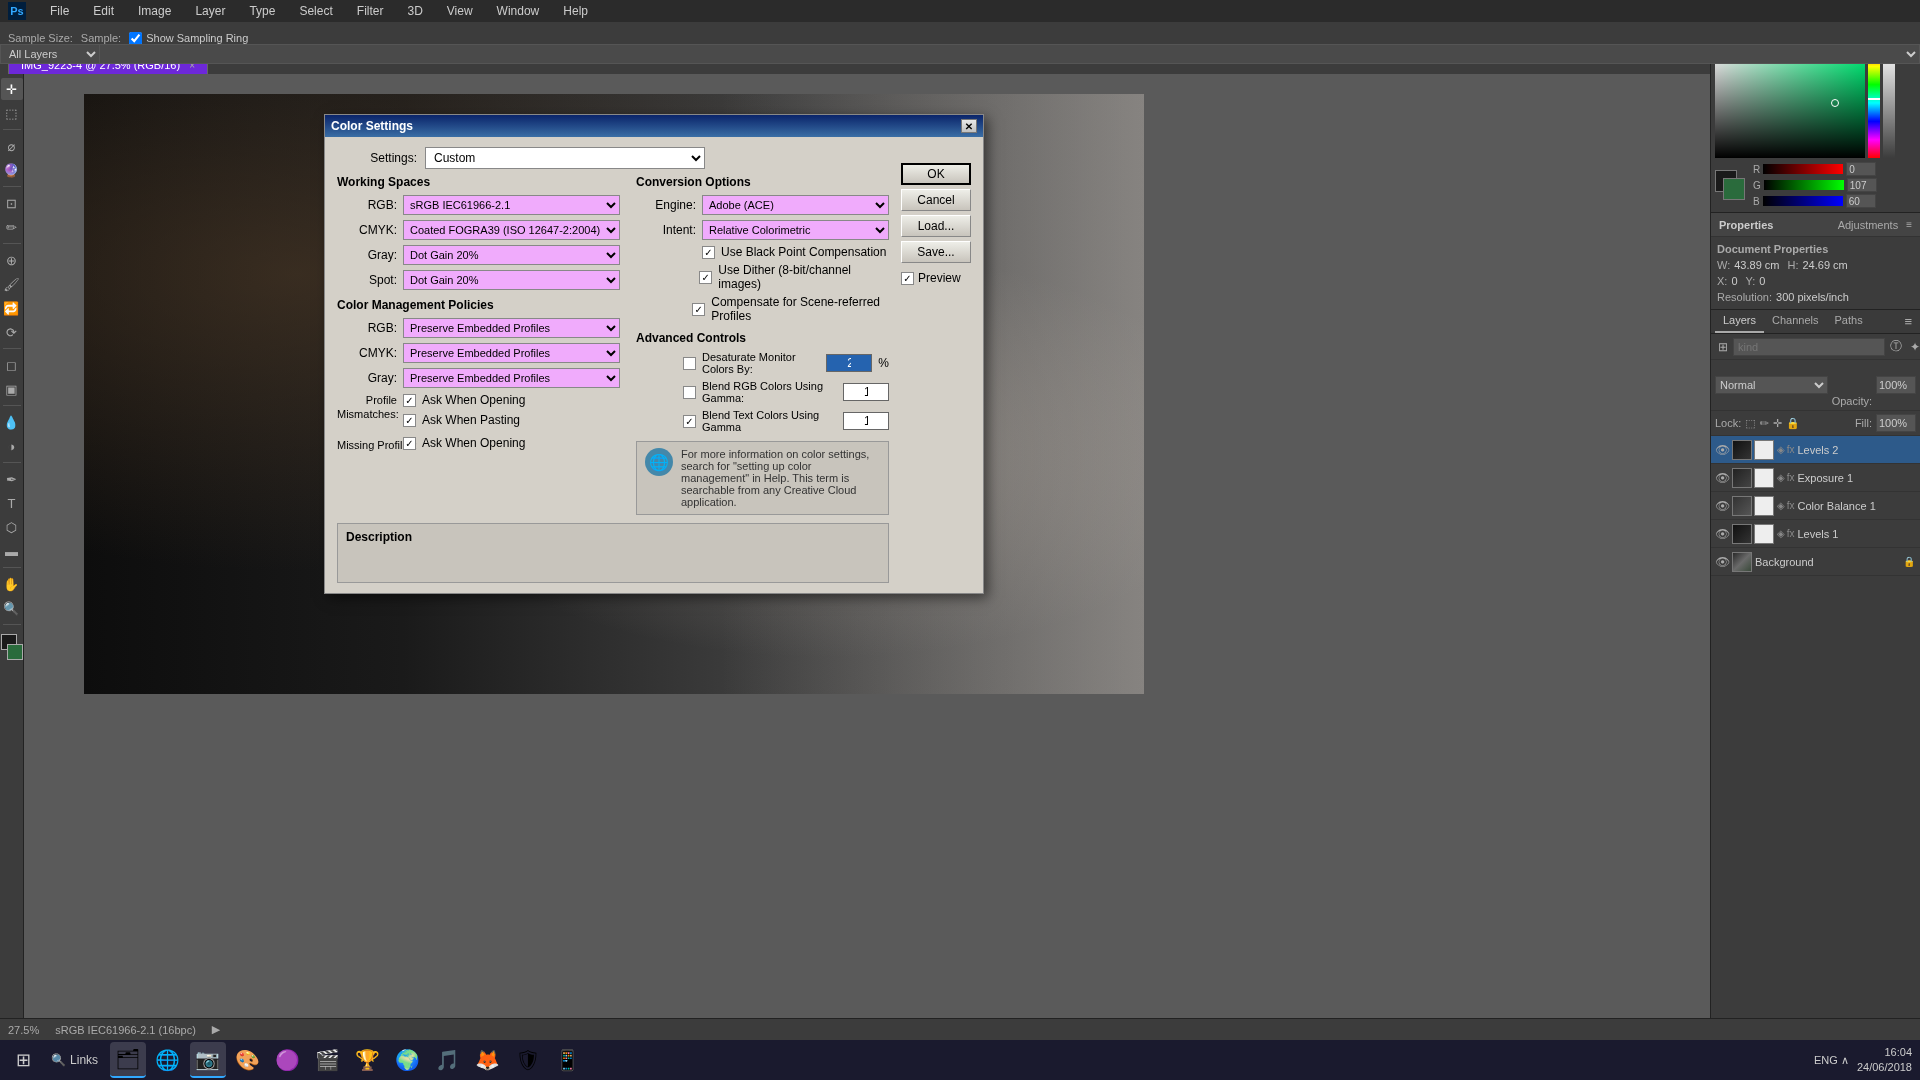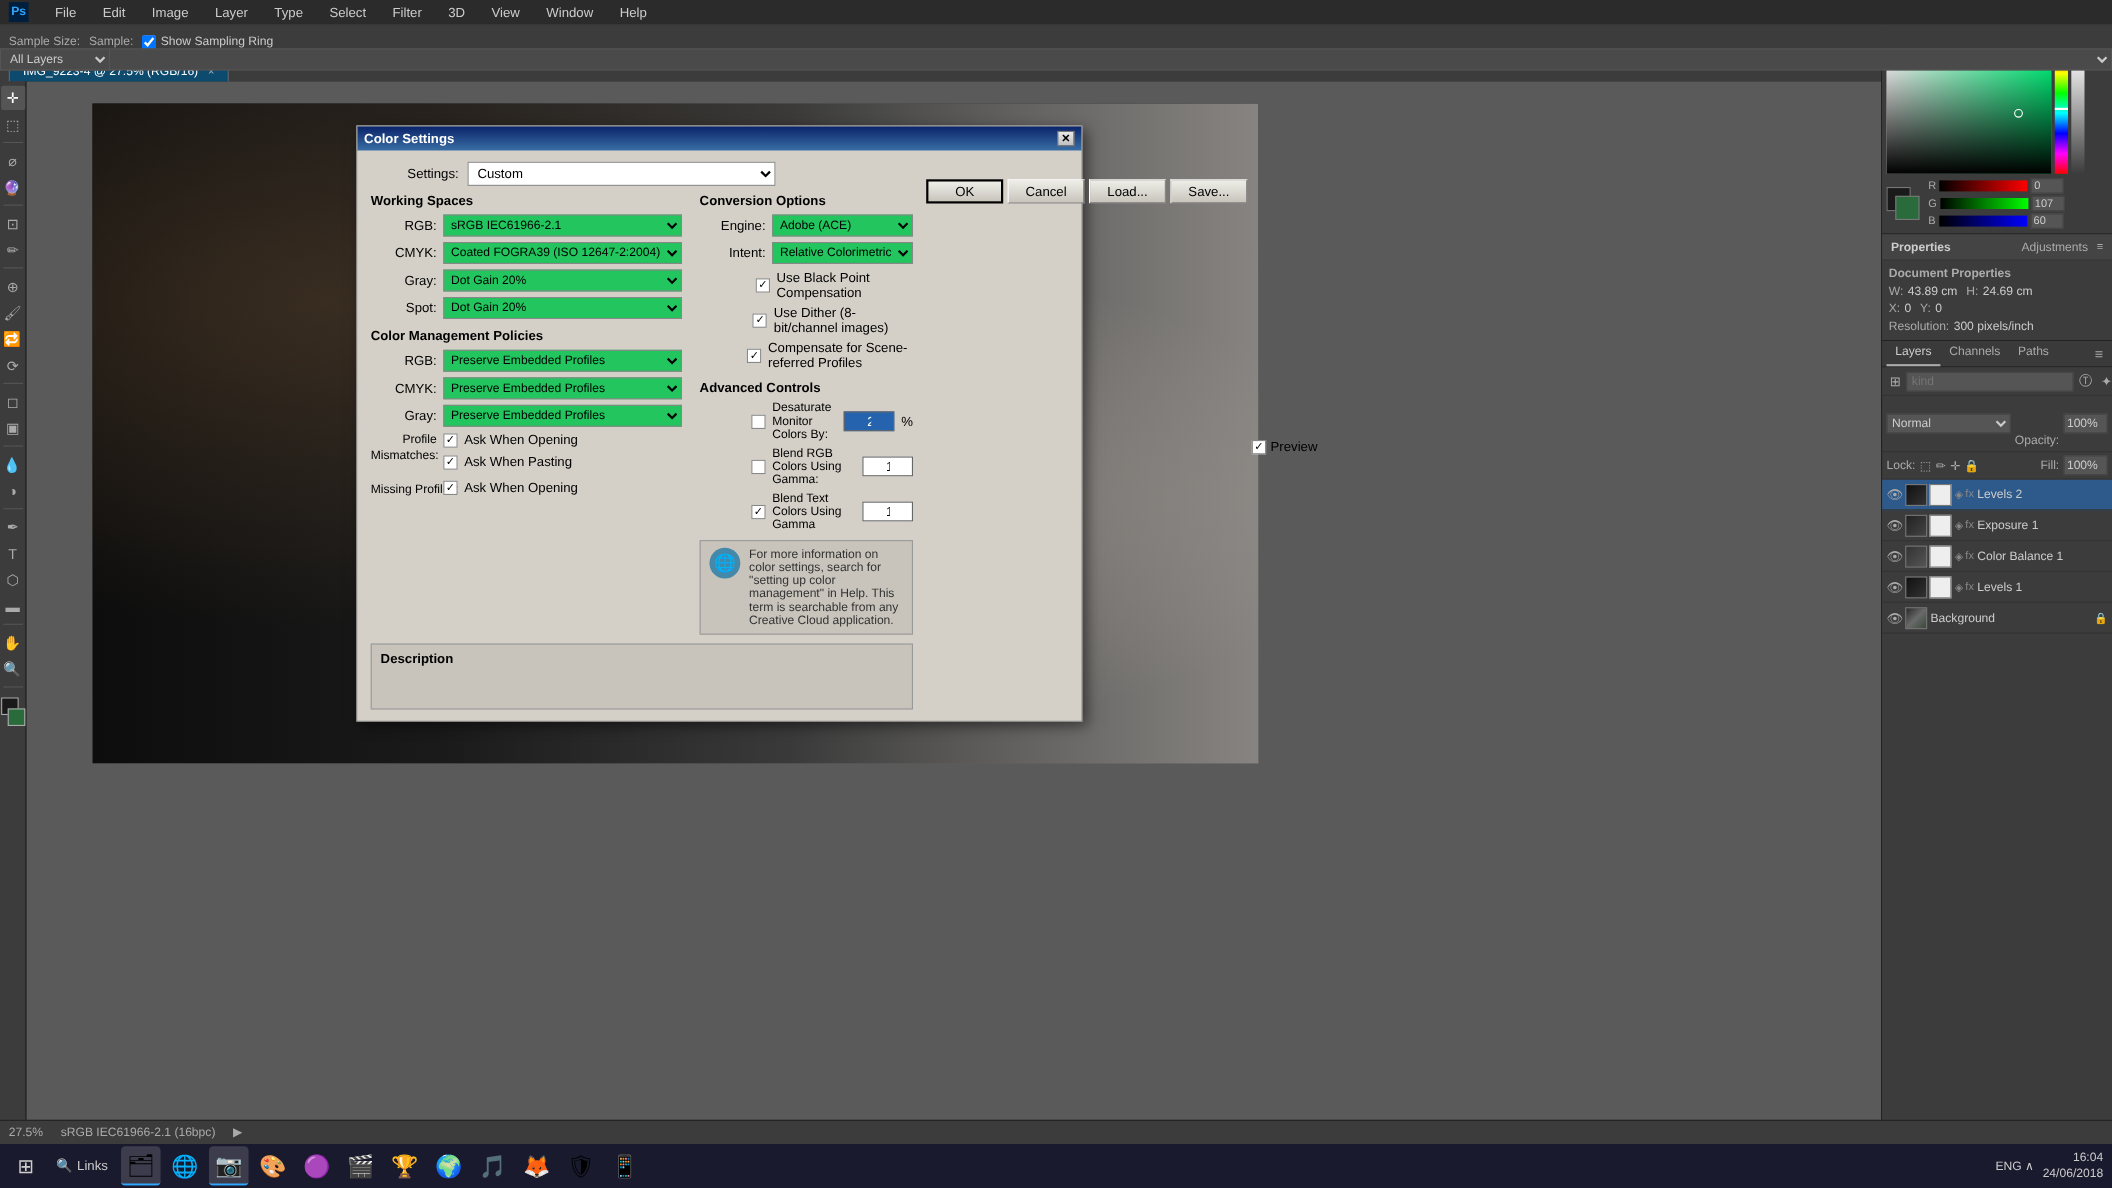--- a/index.html
+++ b/index.html
@@ -91,21 +91,21 @@
     .tab {
       background: #555;
       color: #ccc;
       padding: 3px 12px;
       font-size: 11px;
       border-top: 1px solid #666;
       border-left: 1px solid #666;
       border-right: 1px solid #666;
       cursor: pointer;
     }
-    .tab.active { background: #0c4a6e; border-bottom: none; color: #fff; }
+    .tab.active { background: #6d28d9; border-bottom: none; color: #fff; }
     .tab-close { margin-left: 6px; color: #aaa; font-size: 10px; }
 
     
     .left-toolbar {
       position: absolute;
       top: 74px;
       left: 0;
       width: 24px;
       bottom: 22px;
       background: #3c3c3c;
@@ -491,21 +491,21 @@
     }
     .field-label {
       text-align: right;
       width: 60px;
       font-size: 12px;
       color: #000;
       white-space: nowrap;
     }
     .field-select {
       height: 20px;
-      background: #22c55e;
+      background: #f0abfc;
       border: 1px solid #888;
       font-size: 11px;
       padding: 0 2px;
       flex: 1;
       cursor: pointer;
     }
     .checkbox-row {
       display: flex;
       align-items: center;
       gap: 6px;
@@ -575,21 +575,21 @@
     }
     .ok-btn { border: 2px solid #000; }
     .preview-cb-row {
       display: flex;
       align-items: center;
       gap: 4px;
       margin-top: 4px;
     }
     .dialog-buttons {
       display: flex;
-      flex-direction: row;
+      flex-direction: column;
       gap: 4px;
       margin-left: 12px;
       padding-top: 16px;
     }
     .content-area {
       display: flex;
     }
     .content-main { flex: 1; }
 
     

